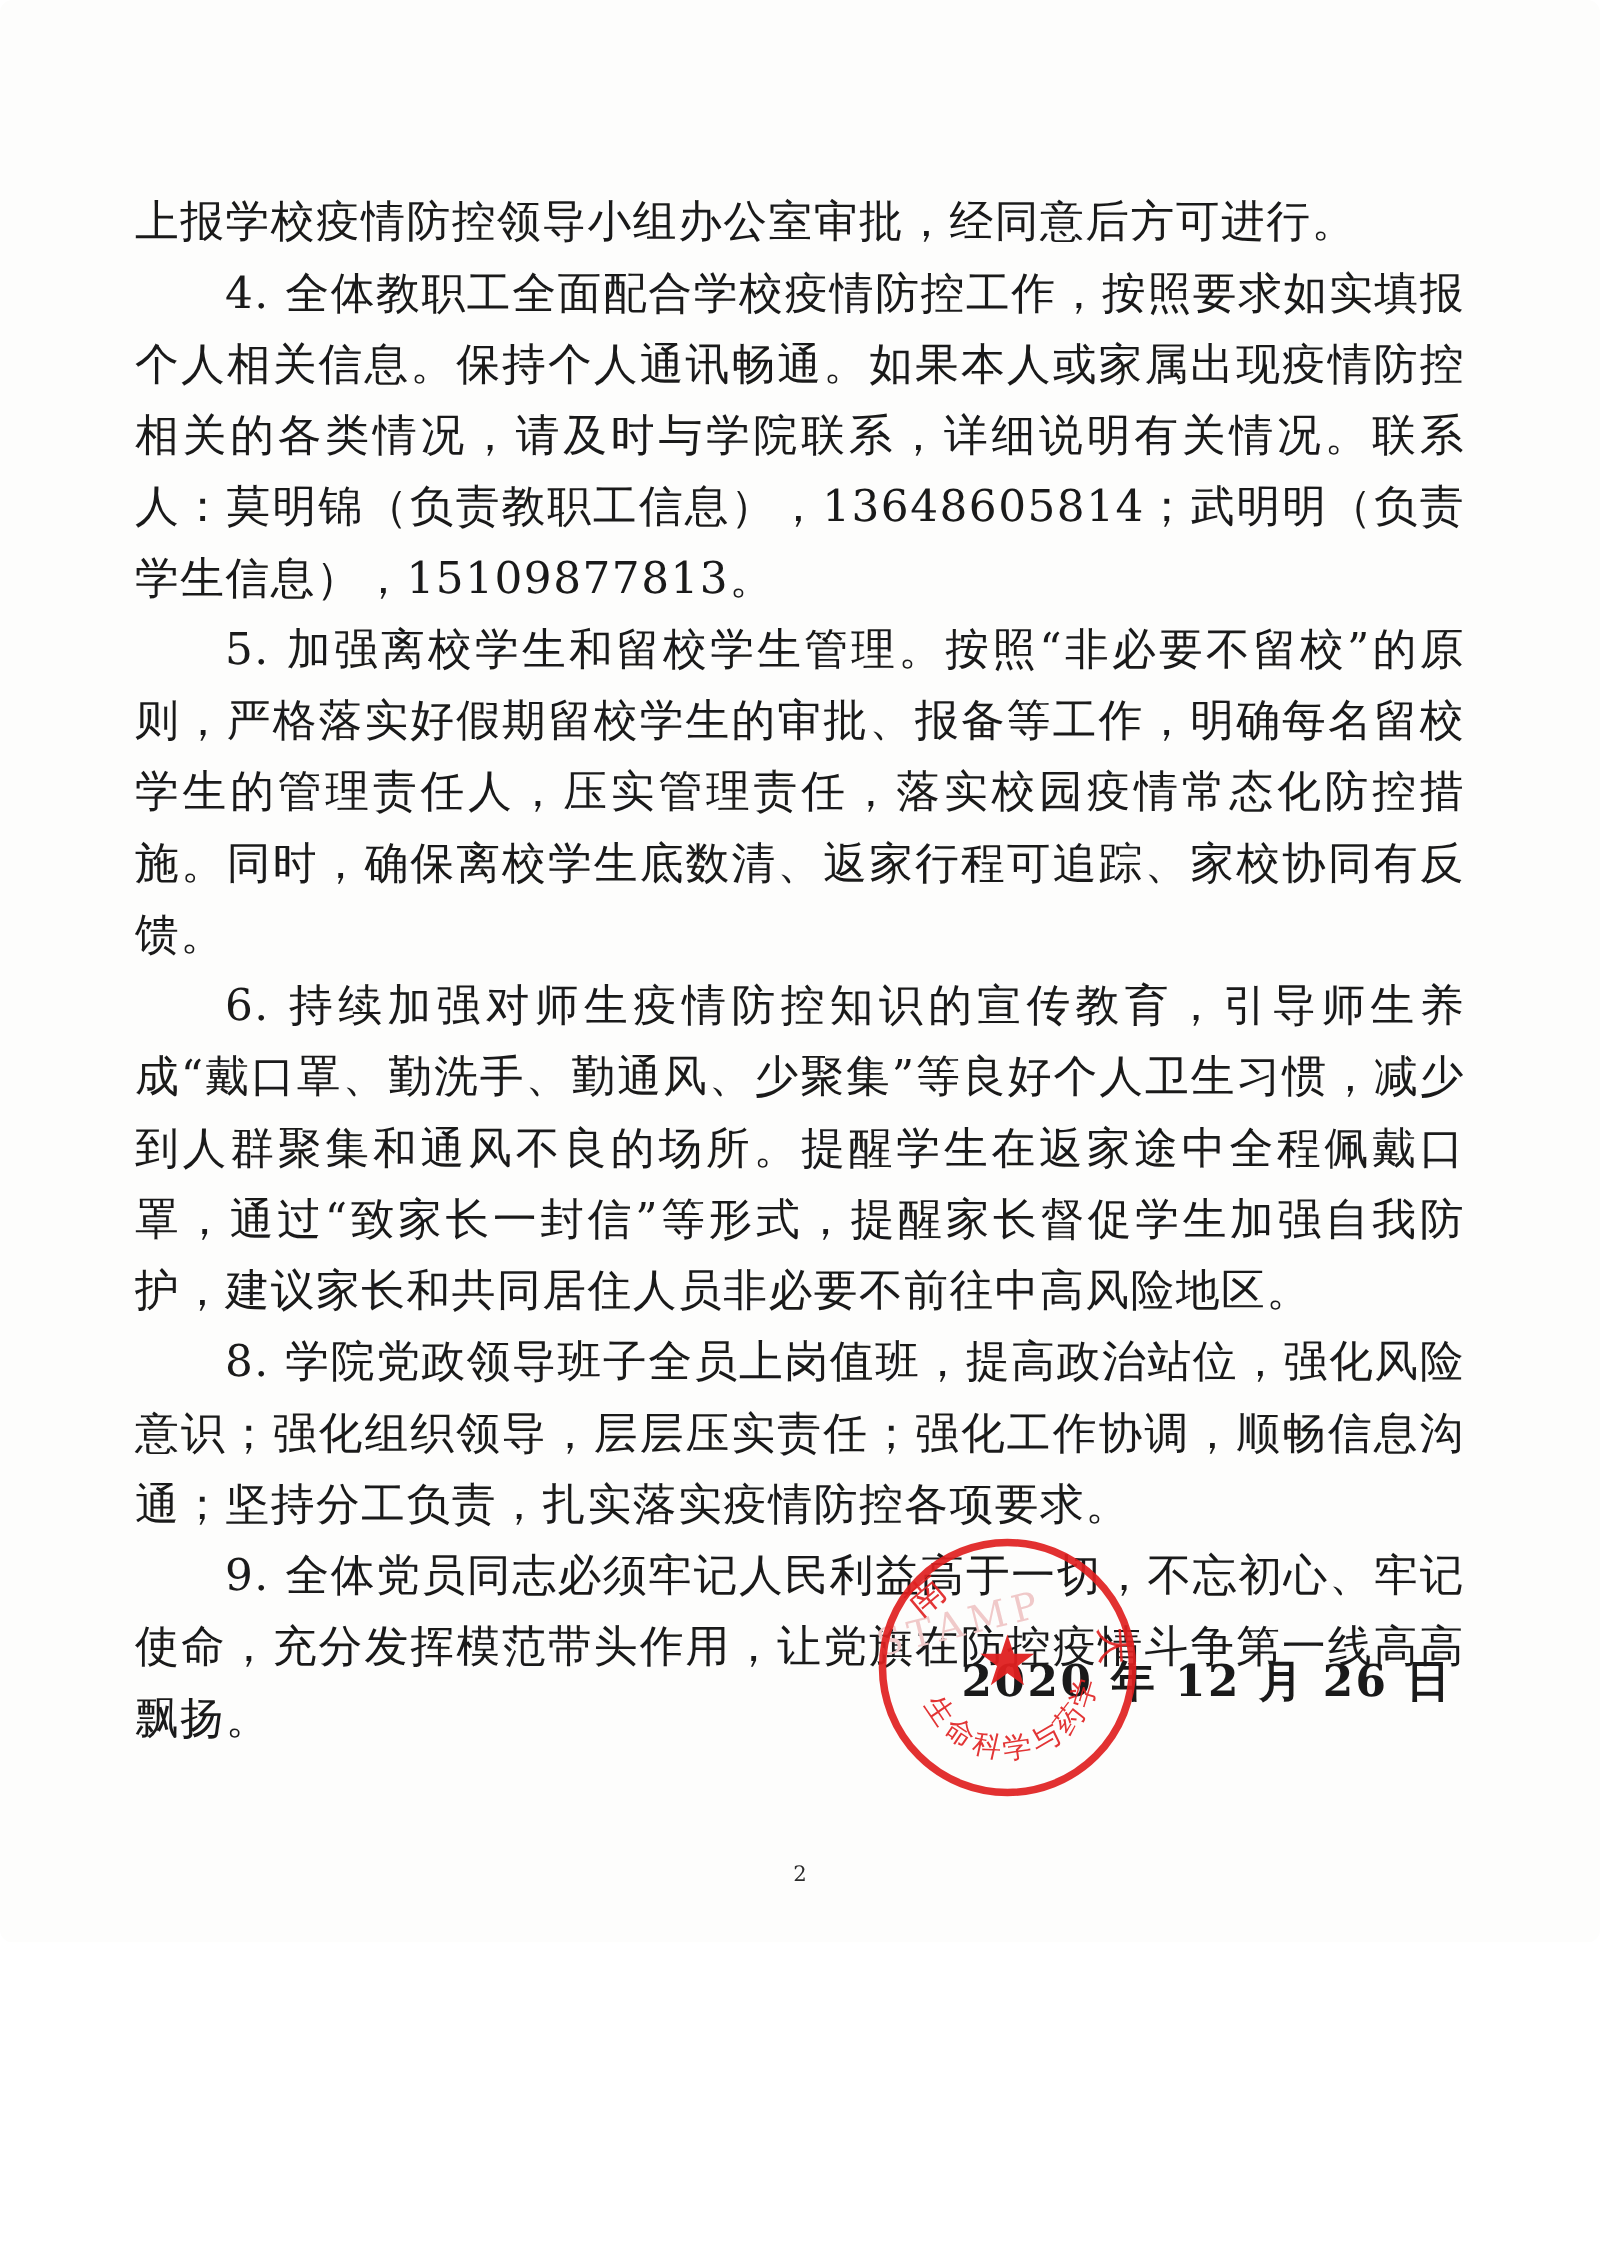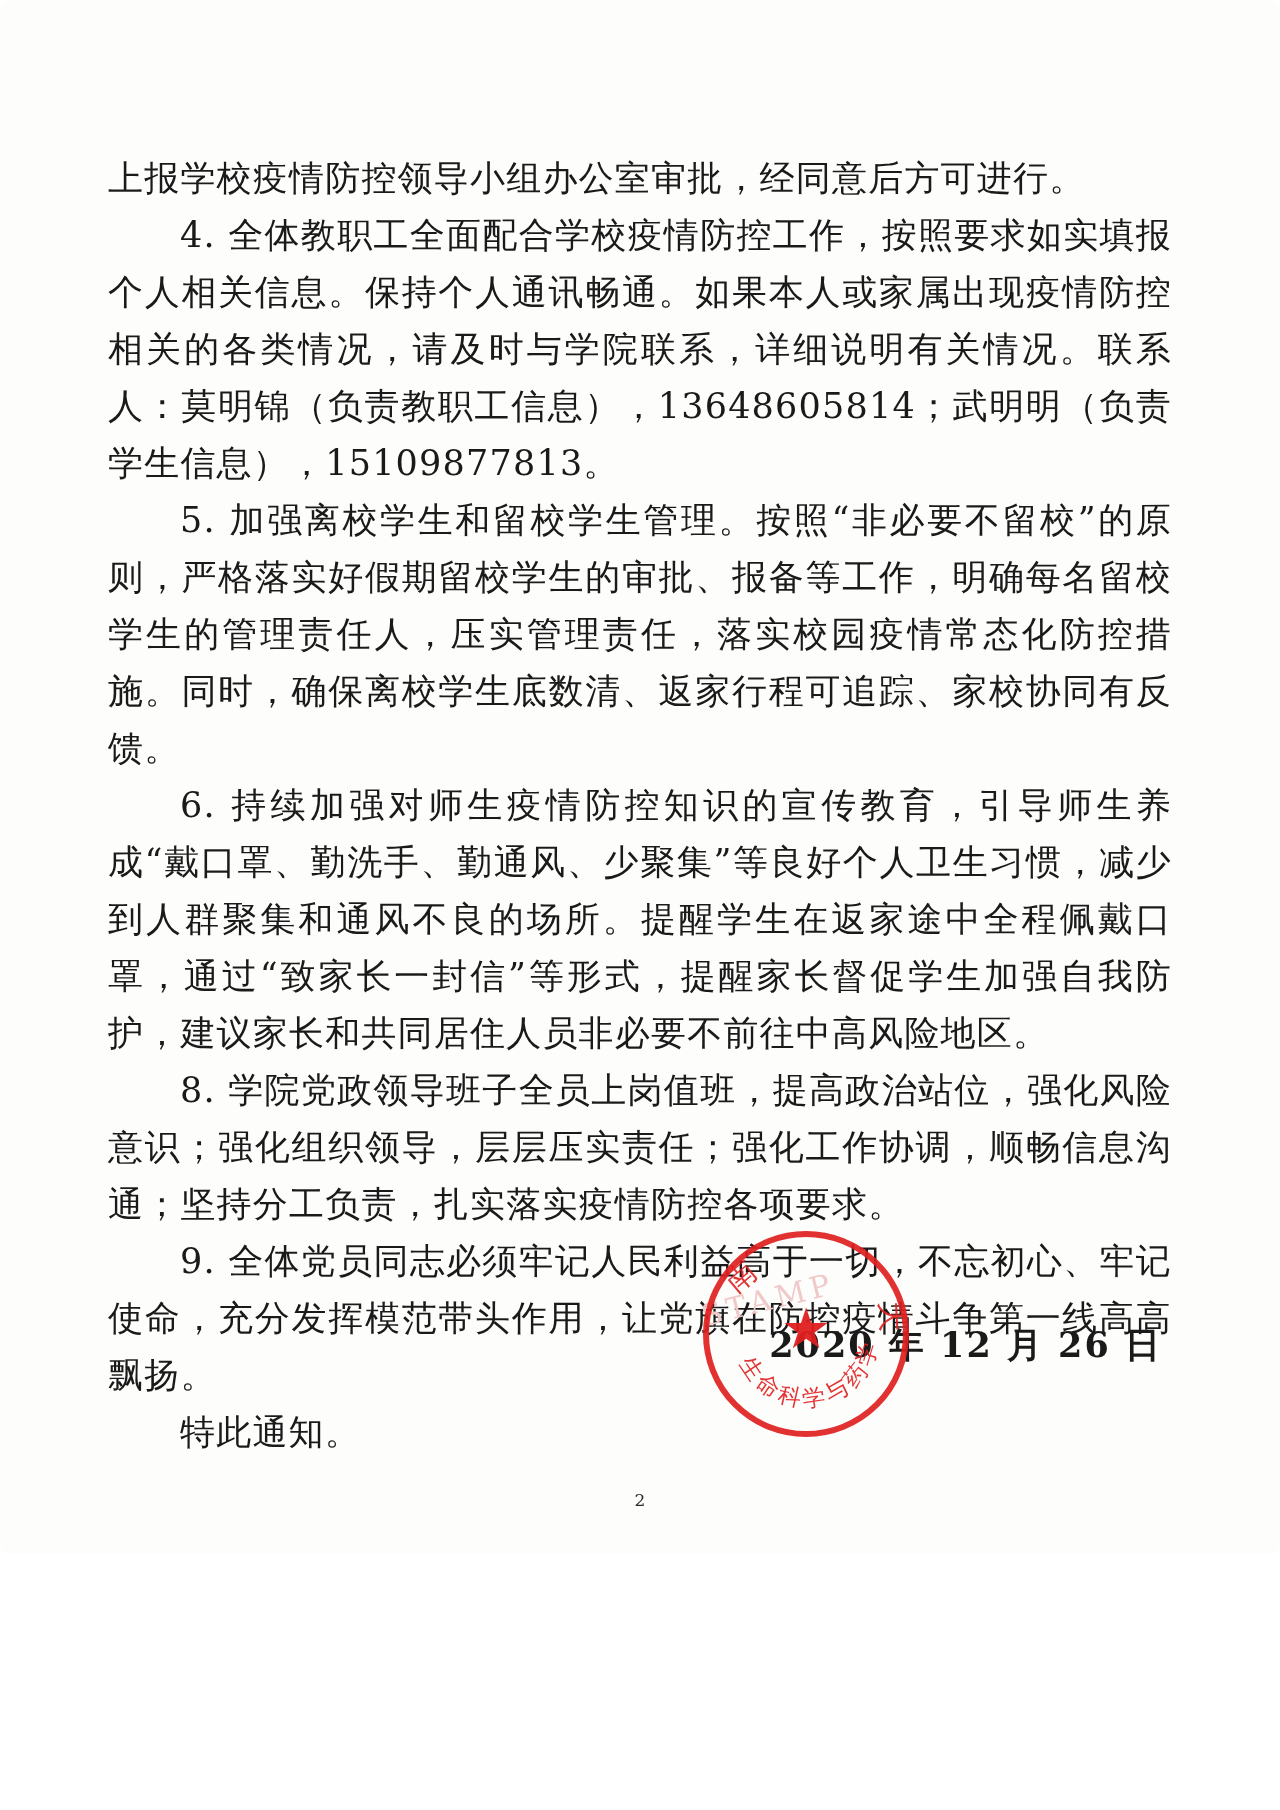--- a/index.html
+++ b/index.html
@@ -85,21 +85,20 @@
 
 <div class="page">
 
   <div class="doc-body">
     <p class="para">上报学校疫情防控领导小组办公室审批，经同意后方可进行。</p>
     <p class="para indent">4. 全体教职工全面配合学校疫情防控工作，按照要求如实填报个人相关信息。保持个人通讯畅通。如果本人或家属出现疫情防控相关的各类情况，请及时与学院联系，详细说明有关情况。联系人：莫明锦（负责教职工信息），13648605814；武明明（负责学生信息），15109877813。</p>
     <p class="para indent">5. 加强离校学生和留校学生管理。按照“非必要不留校”的原则，严格落实好假期留校学生的审批、报备等工作，明确每名留校学生的管理责任人，压实管理责任，落实校园疫情常态化防控措施。同时，确保离校学生底数清、返家行程可追踪、家校协同有反馈。</p>
     <p class="para indent">6. 持续加强对师生疫情防控知识的宣传教育，引导师生养成“戴口罩、勤洗手、勤通风、少聚集”等良好个人卫生习惯，减少到人群聚集和通风不良的场所。提醒学生在返家途中全程佩戴口罩，通过“致家长一封信”等形式，提醒家长督促学生加强自我防护，建议家长和共同居住人员非必要不前往中高风险地区。</p>
     <p class="para indent">8. 学院党政领导班子全员上岗值班，提高政治站位，强化风险意识；强化组织领导，层层压实责任；强化工作协调，顺畅信息沟通；坚持分工负责，扎实落实疫情防控各项要求。</p>
     <p class="para indent">9. 全体党员同志必须牢记人民利益高于一切，不忘初心、牢记使命，充分发挥模范带头作用，让党旗在防控疫情斗争第一线高高飘扬。</p>
-    <p class="para indent">特此通知。</p>
   </div>
 
   <div class="stamp-watermark">STAMP</div>
 
   <div class="date-line">2020 年 12 月 26 日</div>
 
   <svg class="seal" viewBox="0 0 212 212" xmlns="http://www.w3.org/2000/svg">
     <defs>
       <path id="sealTopArc" d="M 30 106 A 76 76 0 0 1 182 106" fill="none"></path>
       <path id="sealBottomArc" d="M 34 106 A 72 72 0 0 0 178 106" fill="none"></path>

